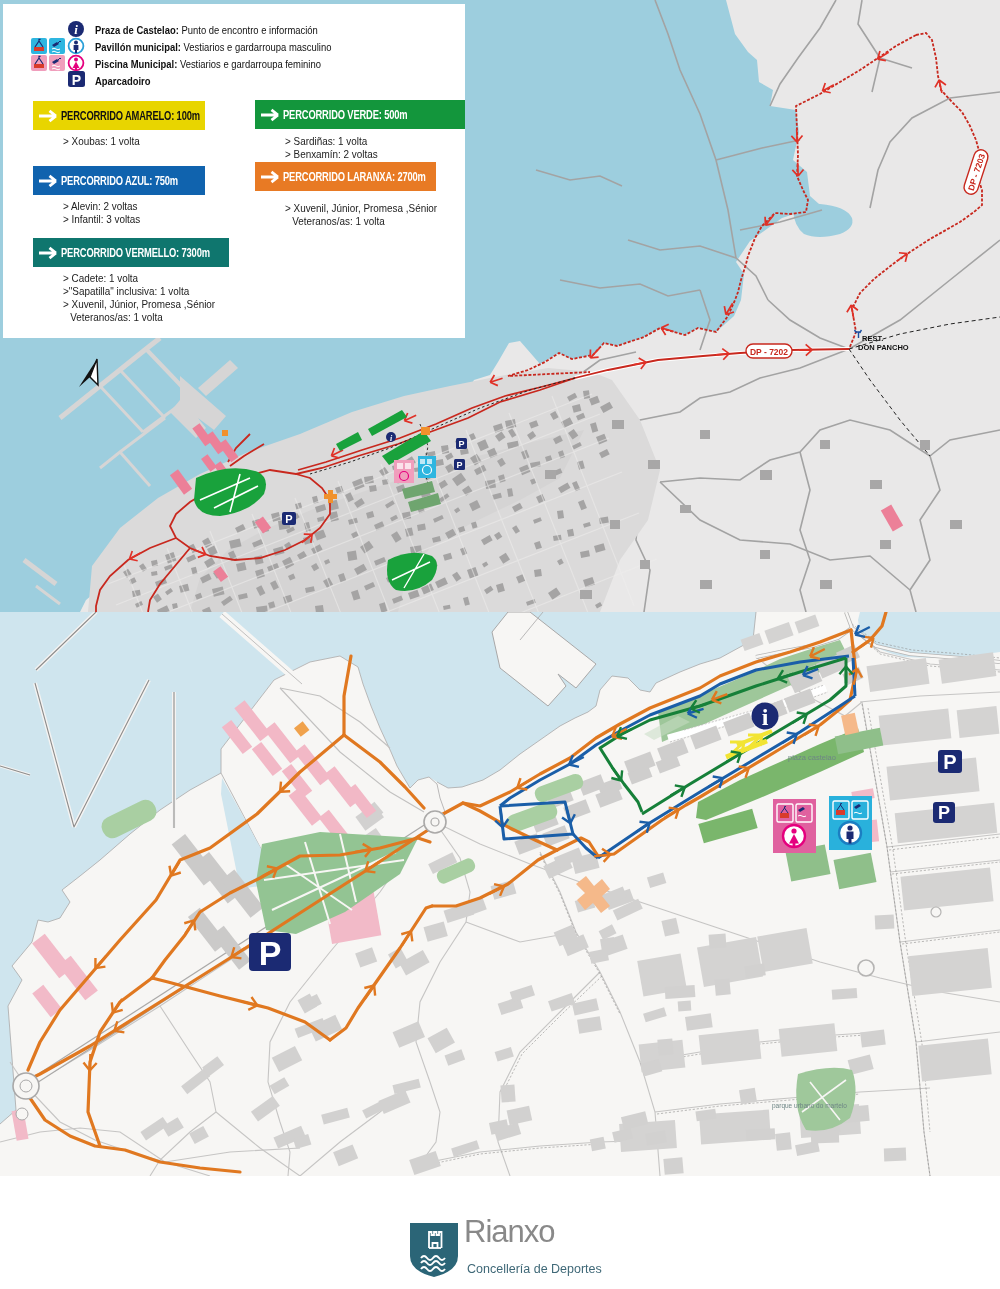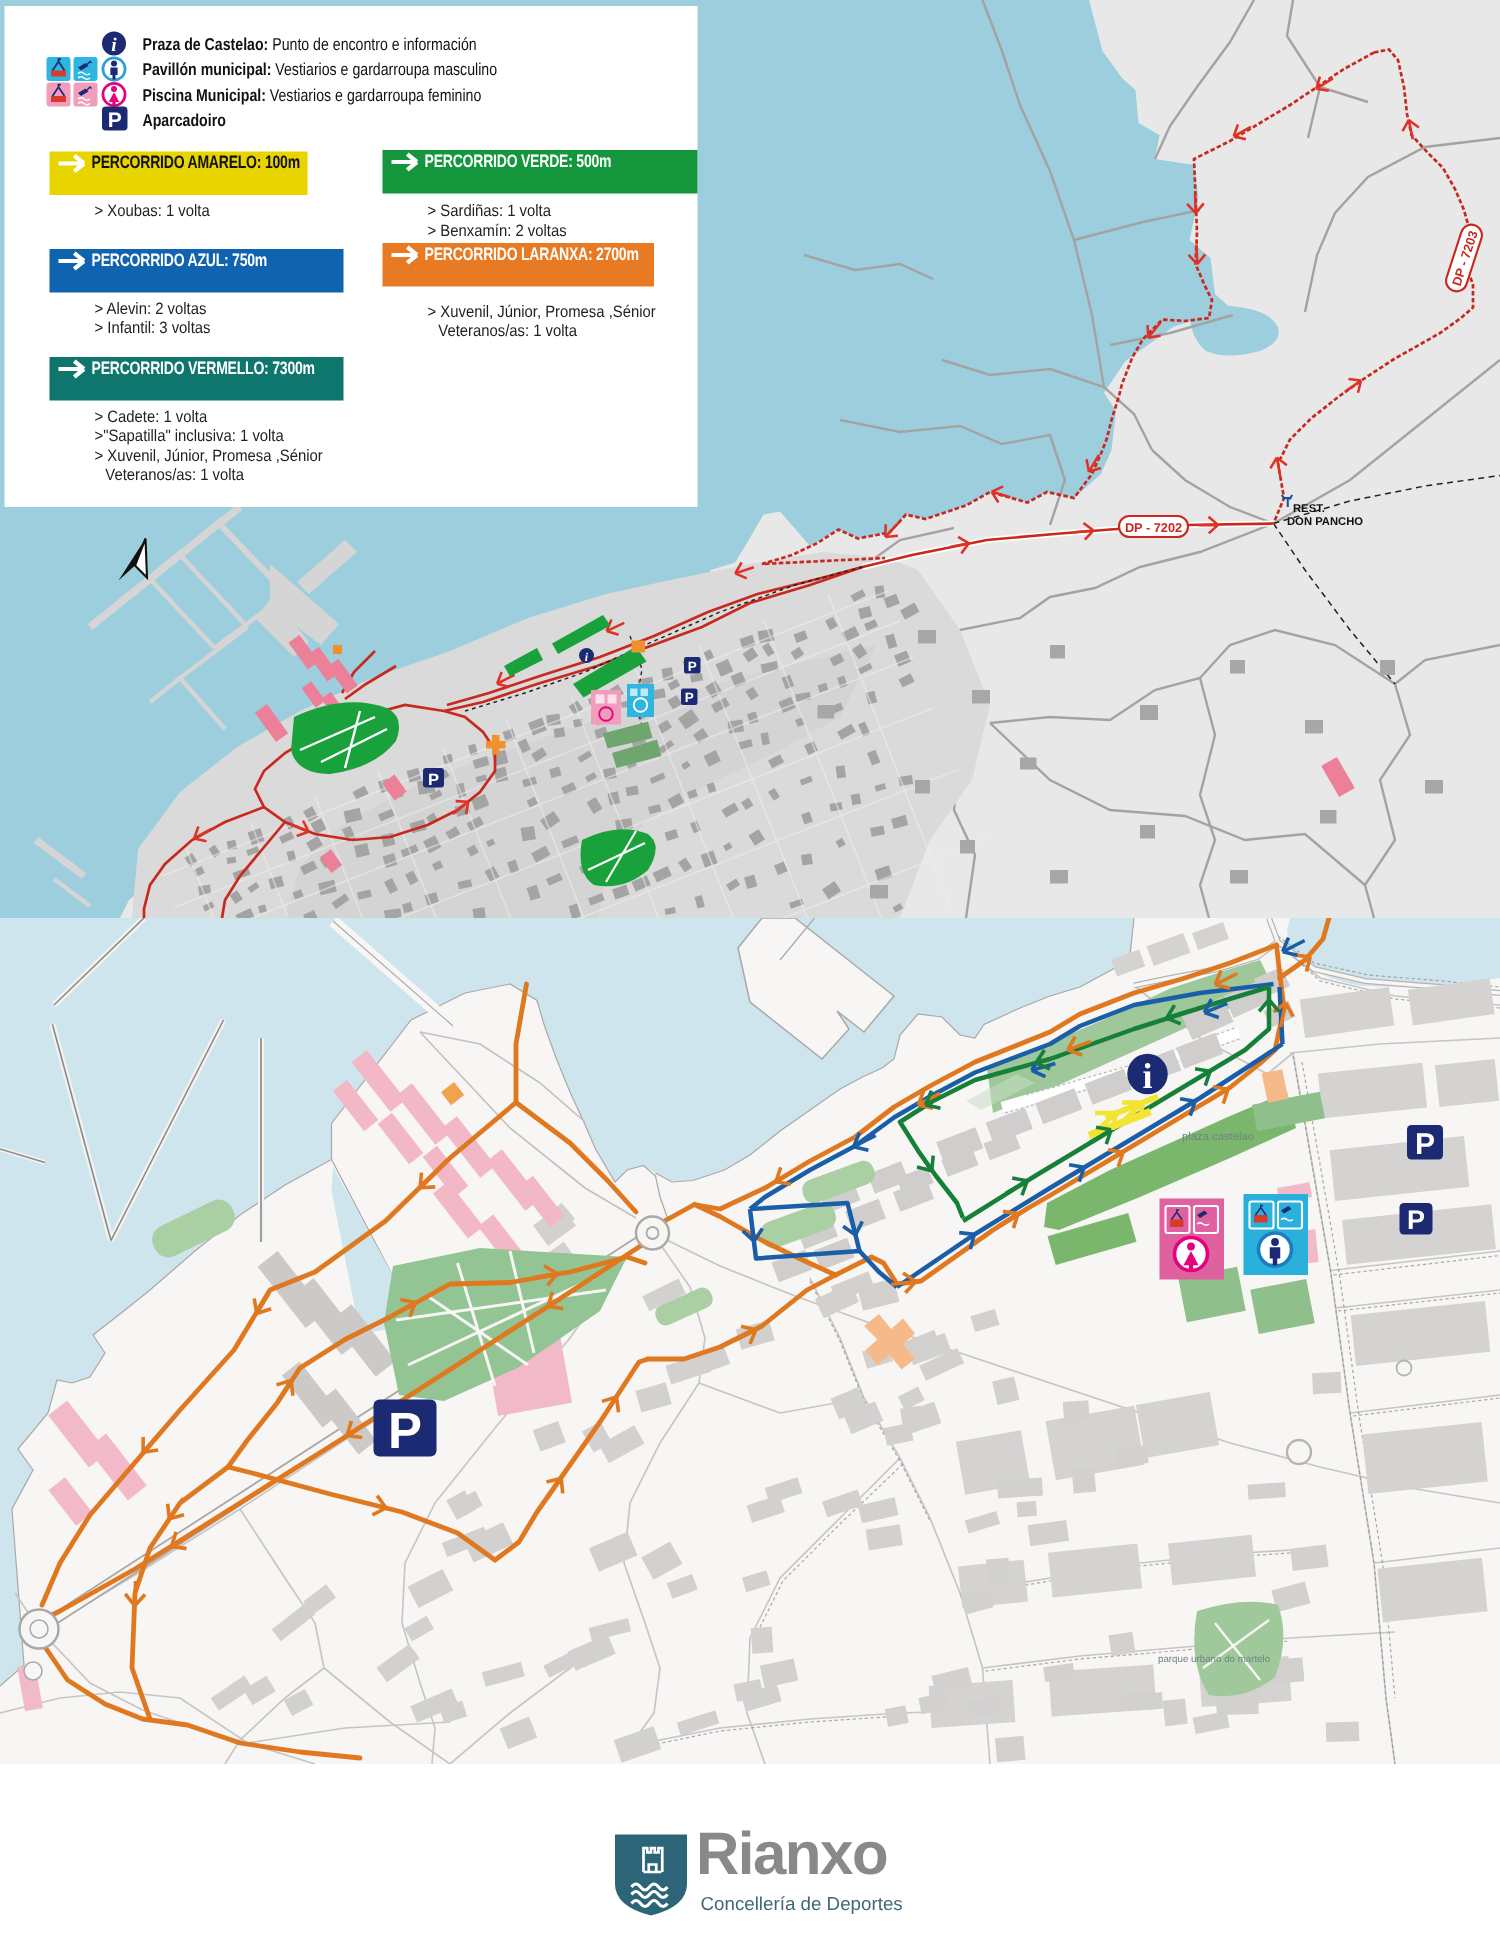--- a/index.html
+++ b/index.html
@@ -2,21 +2,21 @@
 <html><head>
 <meta charset="utf-8">
 <style>
 html,body{margin:0;padding:0;}
 body{width:1000px;height:1289px;position:relative;font-family:"Liberation Sans",sans-serif;background:#fff;overflow:hidden;}
 #topmap{position:absolute;left:0;top:0;width:1000px;height:612px;}
 #botmap{position:absolute;left:0;top:612px;width:1000px;height:564px;}
 #legend{position:absolute;left:3px;top:4px;width:462px;height:334px;background:#fff;}
 #footer{position:absolute;left:0;top:1176px;width:1000px;height:113px;background:#fff;}
 .lrow{position:absolute;font-size:11.5px;color:#111;white-space:nowrap;transform:scaleX(0.82);transform-origin:left center;}
-.banner{position:absolute;height:29px;display:flex;}
+.banner{position:absolute;height:29px;display:flex;align-items:center;}
 .banner svg{flex:none;margin-left:5px;}
 .banner .bt{margin-left:2px;}
 .banner .bt{font-weight:bold;font-size:12px;letter-spacing:-0.2px;white-space:nowrap;transform:scaleX(0.78);transform-origin:left center;display:inline-block;}
 .sub{position:absolute;font-size:11px;color:#222;line-height:13px;white-space:nowrap;transform:scaleX(0.9);transform-origin:left top;}
 </style>
 </head>
 <body>
 
 <div id="topmap">
 <svg width="1000" height="612" viewBox="0 0 1000 612">
@@ -552,21 +552,21 @@
 
 <div class="banner" style="left:252px;top:96px;width:210px;background:#13963c">
 <svg width="21" height="16">
         <path d="M1,8 H18 M18,8 L11.5,2.8 M18,8 L11.5,13.2" stroke="#fff" stroke-width="2.8" fill="none"></path>
       </svg>
 <span class="bt" style="color:#fff">PERCORRIDO VERDE: 500m</span>
 </div>
 
 <div class="sub" style="left:282px;top:131px">&gt; Sardiñas: 1 volta<br>&gt; Benxamín: 2 voltas</div>
 
-<div class="banner" style="left:30px;top:162px;width:196px;background:#1063ae">
+<div class="banner" style="left:30px;top:162px;width:172px;background:#1063ae">
 <svg width="21" height="16">
         <path d="M1,8 H18 M18,8 L11.5,2.8 M18,8 L11.5,13.2" stroke="#fff" stroke-width="2.8" fill="none"></path>
       </svg>
 <span class="bt" style="color:#fff">PERCORRIDO AZUL: 750m</span>
 </div>
 
 <div class="sub" style="left:60px;top:196px">&gt; Alevin: 2 voltas<br>&gt; Infantil: 3 voltas</div>
 
 <div class="banner" style="left:252px;top:158px;width:181px;background:#e87a24">
 <svg width="21" height="16">
@@ -1142,16 +1142,16 @@
 <path d="M20,26 h12"></path>
 <path d="M23.5,26 v-5 h5 v5"></path>
 </g>
 <g stroke="#fff" stroke-width="2" fill="none">
 <path d="M12,36 q3,-4 6,0 q3,4 6,0 q3,-4 6,0 q3,4 6,0"></path>
 <path d="M12,41 q3,-4 6,0 q3,4 6,0 q3,-4 6,0 q3,4 6,0"></path>
 <path d="M12,47 q3,-4 6,0 q3,4 6,0 q3,-4 6,0 q3,4 6,0"></path>
 </g>
 </svg>
 
-<div style="position:absolute;left:464px;top:38px;font-size:40px;font-weight:bold;color:#898989;letter-spacing:-1px">Rianxo</div>
+<div style="position:absolute;left:464px;top:38px;font-size:31px;font-weight:normal;color:#898989;letter-spacing:-1px">Rianxo</div>
 
 <div style="position:absolute;left:467px;top:86px;font-size:12.5px;font-weight:normal;color:#3f6877">Concellería de Deportes</div>
 </div>
 
 </body></html>

